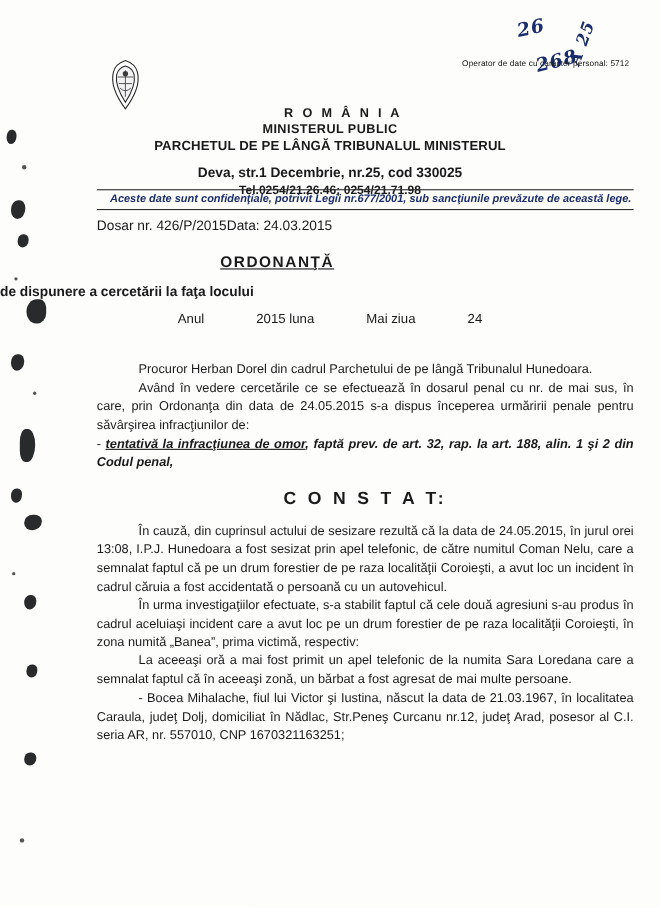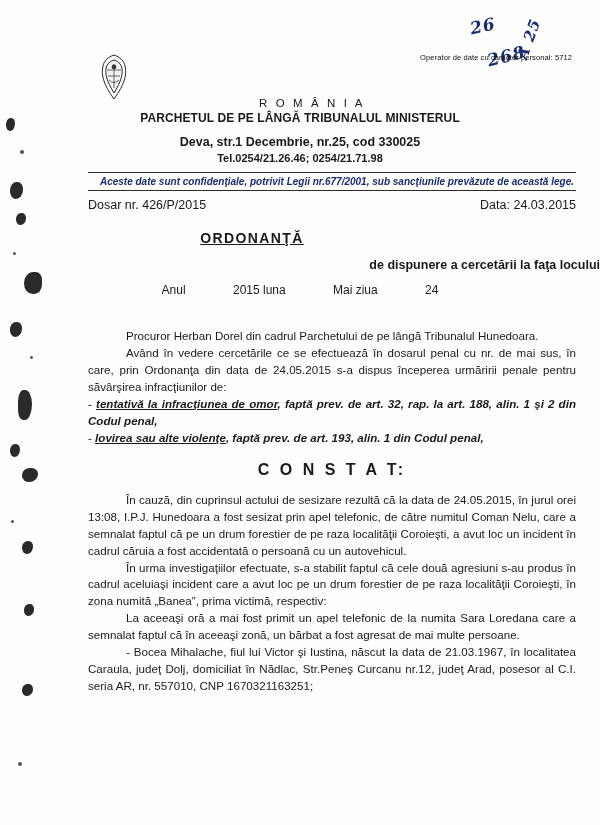--- a/index.html
+++ b/index.html
@@ -73,21 +73,21 @@
   .header {
     position: absolute;
     top: 96px;
     left: 0;
     width: 600px;
     text-align: center;
     line-height: 1.28;
   }
   .h-country {
     font-size: 11.5px;
-    font-weight: normal;
+    font-weight: bold;
     letter-spacing: 2.6px;
     padding-left: 24px;
   }
   .h-ministry {
     font-size: 11.5px;
     font-weight: bold;
     letter-spacing: .4px;
   }
   .h-parchet {
     font-size: 12px;
@@ -125,42 +125,41 @@
   .rule-top { top: 172px; }
   .rule-bottom { top: 190px; }
 
   
   .meta-row {
     position: absolute;
     top: 198px;
     left: 88px;
     width: 488px;
     display: flex;
-    justify-content: space-between;
     font-size: 12.5px;
   }
 
   
   .title {
     position: absolute;
     top: 230px;
     left: 0;
     width: 504px;
     text-align: center;
     font-size: 14px;
     font-weight: bold;
     letter-spacing: 1.4px;
     text-decoration: underline;
   }
   .subtitle {
     position: absolute;
     top: 258px;
     left: 0;
     width: 600px;
-    text-align: right;
+    text-align: left;
     font-size: 12.5px;
     font-weight: bold;
   }
   .datestr {
     position: absolute;
     top: 283px;
     left: 0;
     width: 600px;
     text-align: center;
     font-size: 12px;
@@ -228,20 +227,21 @@
         <path d="M12 18 L26 18" stroke-width=".7"></path>
         <path d="M13 24 L25 24" stroke-width=".7"></path>
         <circle cx="19" cy="15" r="2.4" fill="#3a3a3a" stroke="none"></circle>
         <path d="M14 28 q5 5 10 0" stroke-width=".7"></path>
       </g>
     </svg>
   </div>
 
   <div class="header">
     <div class="h-country">R O M Â N I A</div>
+    <div class="h-ministry">MINISTERUL PUBLIC</div>
     <div class="h-parchet">PARCHETUL DE PE LÂNGĂ TRIBUNALUL MINISTERUL</div>
     <div class="h-address">Deva, str.1 Decembrie, nr.25, cod 330025</div>
     <div class="h-phone">Tel.0254/21.26.46; 0254/21.71.98</div>
   </div>
 
   <div class="rule rule-top"></div>
   <div class="confid">Aceste date sunt confidenţiale, potrivit Legii nr.677/2001, sub sancţiunile prevăzute de această lege.</div>
   <div class="rule rule-bottom"></div>
 
   <div class="meta-row">
@@ -254,23 +254,20 @@
   <div class="datestr">
     <span>Anul </span><b>2015</b><span> luna </span><b>Mai</b><span> ziua </span><b>24</b>
   </div>
 
   <div class="body">
     <p class="indent">Procuror Herban Dorel din cadrul Parchetului de pe lângă Tribunalul Hunedoara.</p>
     <p class="indent">Având în vedere cercetările ce se efectuează în dosarul penal cu nr. de mai sus, în care, prin Ordonanţa din data de 24.05.2015 s-a dispus începerea urmăririi penale pentru săvârşirea infracţiunilor de:</p>
     <p class="bullet">
       <span>- </span><span class="u b i">tentativă la infracţiunea de omor</span><span class="b i">, faptă prev. de art. 32, rap. la art. 188, alin. 1 şi 2 din Codul penal,</span>
     </p>
-    <p class="bullet">
-      <span>- </span><span class="u b i">lovirea sau alte violenţe</span><span class="b i">, faptă prev. de art. 193, alin. 1 din Codul penal,</span>
-    </p>
     <div class="constat">C O N S T A T:</div>
     <p class="indent">În cauză, din cuprinsul actului de sesizare rezultă că la data de 24.05.2015, în jurul orei 13:08, I.P.J. Hunedoara a fost sesizat prin apel telefonic, de către numitul Coman Nelu, care a semnalat faptul că pe un drum forestier de pe raza localităţii Coroieşti, a avut loc un incident în cadrul căruia a fost accidentată o persoană cu un autovehicul.</p>
     <p class="indent">În urma investigaţiilor efectuate, s-a stabilit faptul că cele două agresiuni s-au produs în cadrul aceluiaşi incident care a avut loc pe un drum forestier de pe raza localităţii Coroieşti, în zona numită „Banea”, prima victimă, respectiv:</p>
     <p class="indent">La aceeaşi oră a mai fost primit un apel telefonic de la numita Sara Loredana care a semnalat faptul că în aceeaşi zonă, un bărbat a fost agresat de mai multe persoane.</p>
     <p class="indent">-     Bocea Mihalache, fiul lui Victor şi Iustina, născut la data de 21.03.1967, în localitatea Caraula, judeţ Dolj, domiciliat în Nădlac, Str.Peneş Curcanu nr.12, judeţ Arad, posesor al C.I. seria AR, nr. 557010,  CNP 1670321163251;</p>
   </div>
 
 </div>
 
 </body></html>

